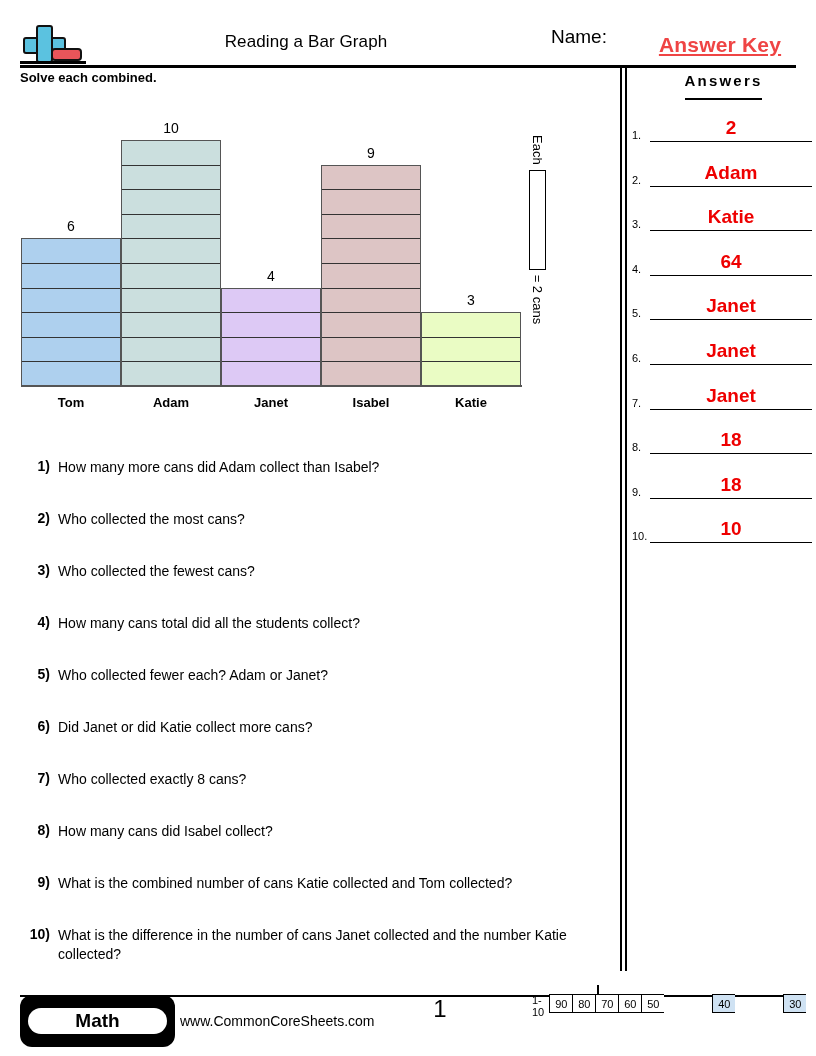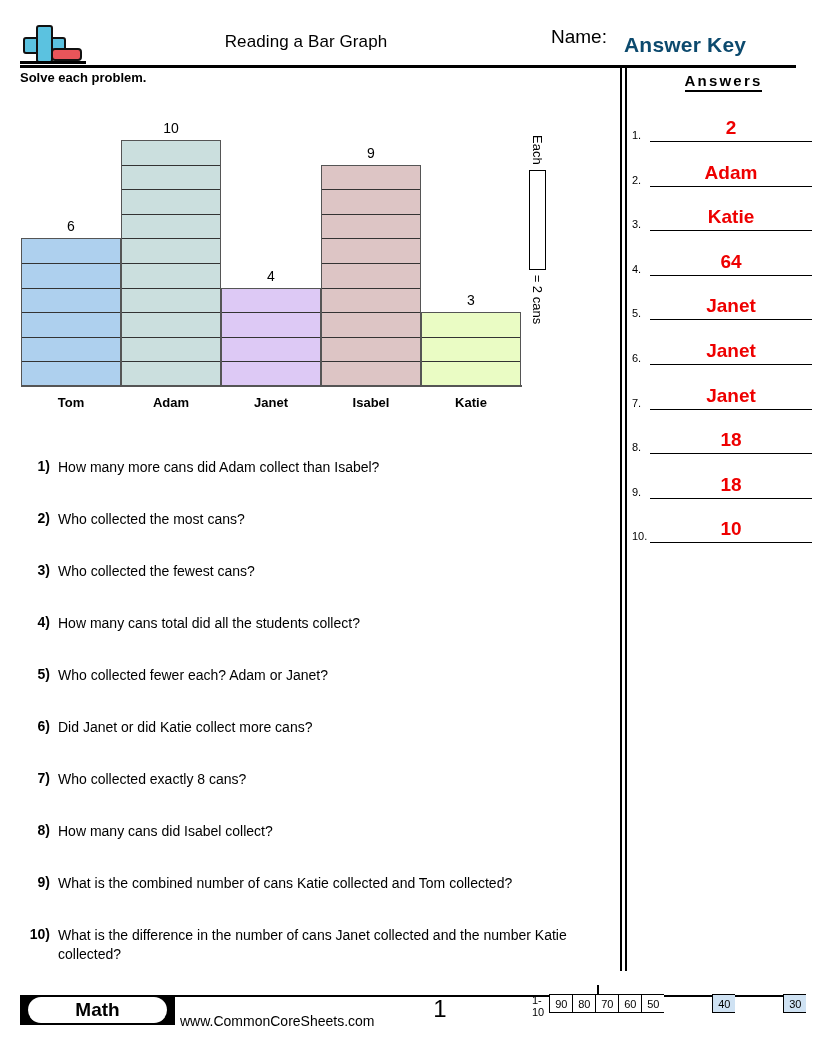--- a/index.html
+++ b/index.html
@@ -70,24 +70,26 @@
   }
   #name-label {
     position: absolute;
     left: 551px; top: 26px;
     font-size: 19px;
   }
   #answer-key-title {
     position: absolute;
     left: 624px; top: 33px;
     width: 192px;
-    color: #0c4a6e;
+    text-align: center;
+    color: #ef4444;
     font-weight: bold;
     font-size: 21px;
     letter-spacing: 0.2px;
+    text-decoration: underline;
   }
   #header-rule {
     position: absolute;
     left: 20px; top: 65px;
     width: 776px; height: 3px;
     background: #000;
   }
   #instruction {
     position: absolute;
     left: 20px; top: 70px;
@@ -114,21 +116,21 @@
     position: absolute;
     left: 636px; top: 72px;
     width: 175px;
     text-align: center;
     font-size: 15px;
     font-weight: bold;
     letter-spacing: 2.2px;
   }
   #answers-head span {
     border-bottom: 2px solid #000;
-    padding-bottom: 1px;
+    padding-bottom: 9px;
   }
   .ans-row {
     position: absolute;
     left: 632px;
     width: 180px;
     height: 44px;
   }
   .ans-num {
     position: absolute;
     left: 0; bottom: 1px;
@@ -256,25 +258,26 @@
   #footer { position: absolute; left: 0; top: 971px; width: 816px; height: 85px; }
   #footer-rule {
     position: absolute;
     left: 20px; top: 24px;
     width: 776px; height: 2px;
     background: #000;
   }
   #math-badge {
     position: absolute;
     left: 20px; top: 995px;
-    width: 155px; height: 30px;
+    width: 155px; height: 52px;
     background: #000;
     display: flex;
     align-items: center;
     justify-content: center;
+    border-radius: 12px;
   }
   #math-pill {
     width: 139px; height: 26px;
     background: #fff;
     border-radius: 14px;
     display: flex;
     align-items: center;
     justify-content: center;
     font-size: 19px;
     font-weight: bold;
@@ -331,21 +334,21 @@
   <div id="logo">
     <div class="plus-h"></div>
     <div class="plus-v"></div>
     <div class="minus"></div>
     <div class="baseline"></div>
   </div>
   <div id="title">Reading a Bar Graph</div>
   <div id="name-label">Name:</div>
   <div id="answer-key-title">Answer Key</div>
   <div id="header-rule"></div>
-  <div id="instruction">Solve each problem.</div>
+  <div id="instruction">Solve each combined.</div>
 </div>
 
 <div id="divider-a"></div>
 <div id="divider-b"></div>
 
 <div id="chart">
   <div id="baseline"></div>
   <div id="legend">
     <div id="legend-inner">
       <span>Each</span>

